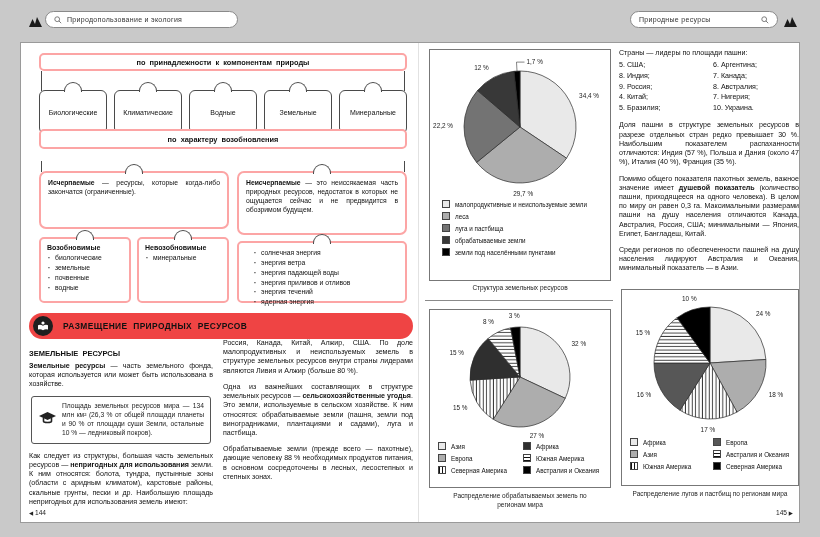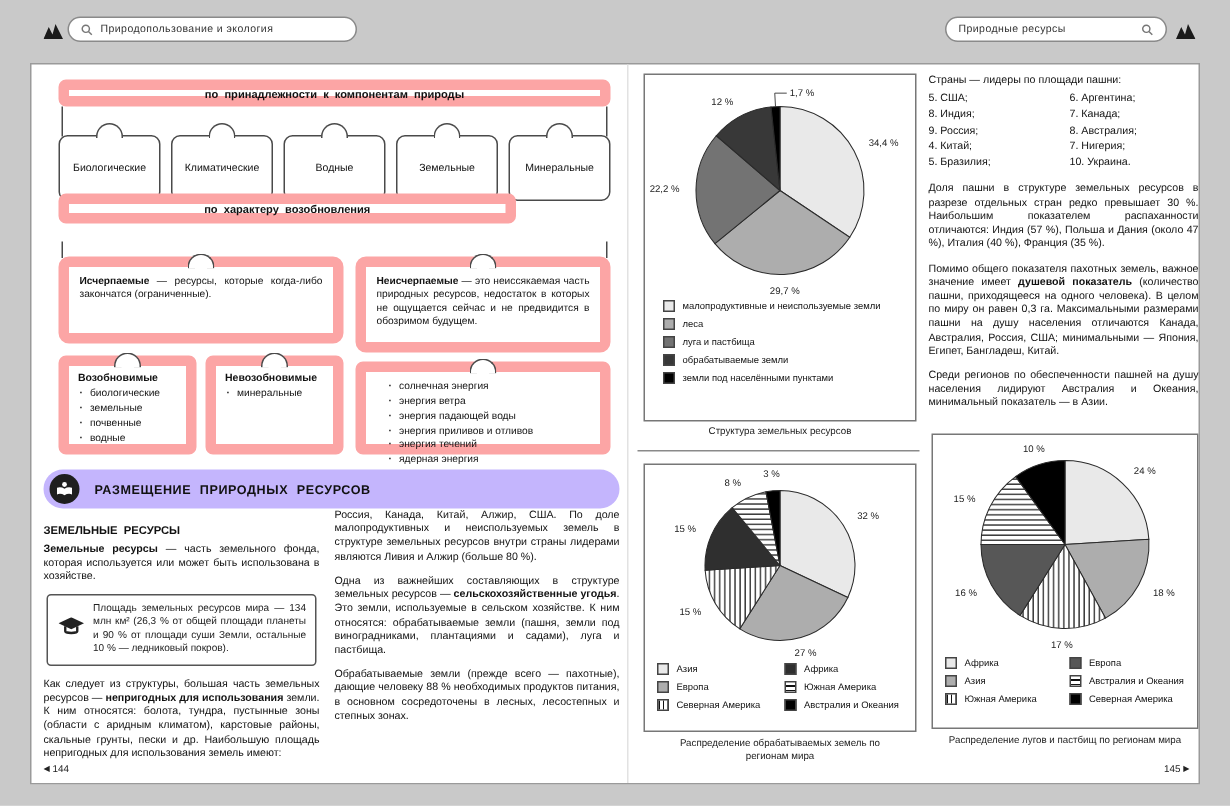--- a/index.html
+++ b/index.html
@@ -11,39 +11,39 @@
   .pill{position:absolute;top:11px;height:17px;border:1px solid #8a8a8a;border-radius:9px;
         background:#fff;display:flex;align-items:center;gap:5px;padding:0 8px;
         font-size:7px;color:#333;box-sizing:border-box;letter-spacing:.3px}
 
   
   .sheet{position:absolute;left:20px;top:42px;width:780px;height:481px;background:#fff;
          border:1px solid #9a9a9a;box-sizing:border-box}
   .fold{position:absolute;left:397px;top:0;width:1px;height:100%;background:#e2e2e2}
 
   
-  .dbox{position:absolute;border:7px solid #fca5a5;background:#fff;box-sizing:border-box;border-radius:5px}
+  .dbox{position:absolute;border:2px solid #fca5a5;background:#fff;box-sizing:border-box;border-radius:5px}
   .dhead{display:flex;align-items:center;justify-content:center;font-weight:bold;
          font-size:7.4px;word-spacing:2px}
   .vline{position:absolute;width:1px;background:#4a4a4a}
   .prow{position:absolute;left:18px;top:47px;width:368px;display:flex;gap:7px}
   .puzzle-item{position:relative;flex:1;height:44px;border:1px solid #4a4a4a;border-radius:6px;
          background:#fff;display:flex;align-items:center;justify-content:center;
          font-size:7px;text-align:center;box-sizing:border-box}
   .puzzle-item::before,.tab{content:"";position:absolute;top:-9px;left:50%;transform:translateX(-50%);
          width:18px;height:10px;background:#fff;border:1px solid #4a4a4a;border-bottom:none;
          border-radius:9px 9px 0 0;box-sizing:border-box}
   .puzzle-item::before{content:""}
   .dtext{font-size:6.8px;line-height:1.32;text-align:justify;padding:6px 7px;border-radius:7px}
   .bxtitle{font-weight:bold;font-size:7px;margin:0 0 2px}
   .bl{position:relative;padding-left:8px;font-size:6.8px;line-height:1.45}
   .bl::before{content:"·";position:absolute;left:1px;font-weight:bold}
 
   
-  .secbar{position:absolute;left:8px;top:270px;width:384px;height:26px;background:#c4b5fd;
+  .secbar{position:absolute;left:8px;top:270px;width:384px;height:26px;background:#ef4444;
           border-radius:13px}
   .sicon{position:absolute;left:4px;top:3px;width:20px;height:20px;border-radius:50%;
          background:#1f1f1f;display:flex;align-items:center;justify-content:center}
   .sectitle{position:absolute;left:34px;top:0;height:26px;display:flex;align-items:center;
             font-weight:bold;font-size:8.4px;letter-spacing:.4px;word-spacing:3px}
 
   
   .col{position:absolute;font-size:7.1px;line-height:1.3;text-align:justify;color:#111}
   .col p{margin:0 0 7px}
   .colhead{font-weight:bold;font-size:7.5px;margin:0 0 3px;word-spacing:2px}
@@ -107,21 +107,21 @@
     <div class="vline" style="left:20px;top:28px;height:20px"></div>
     <div class="vline" style="left:383px;top:28px;height:20px"></div>
     <div class="prow">
         <div class="puzzle-item">Биологические</div>
         <div class="puzzle-item">Климатические</div>
         <div class="puzzle-item">Водные</div>
         <div class="puzzle-item">Земельные</div>
         <div class="puzzle-item">Минеральные</div>
       </div>
 
-    <div class="dbox dhead" style="left:18px;top:86px;width:305px;height:20px">по  характеру  возобновления</div>
+    <div class="dbox dhead" style="left:18px;top:86px;width:368px;height:20px">по  характеру  возобновления</div>
     <div class="vline" style="left:20px;top:118px;height:11px"></div>
     <div class="vline" style="left:383px;top:118px;height:11px"></div>
 
     <div class="dbox dtext" style="left:18px;top:128px;width:190px;height:58px">
       <i class="tab"></i>
       <b>Исчерпаемые</b><span> — ресурсы, которые когда-либо закончатся (ограниченные).</span>
     </div>
     <div class="dbox dtext" style="left:216px;top:128px;width:170px;height:64px">
       <i class="tab"></i>
       <b>Неисчерпаемые</b><span> — это неиссякаемая часть природных ресурсов, недостаток в которых не ощущается сейчас и не предвидится в обозримом будущем.</span>

